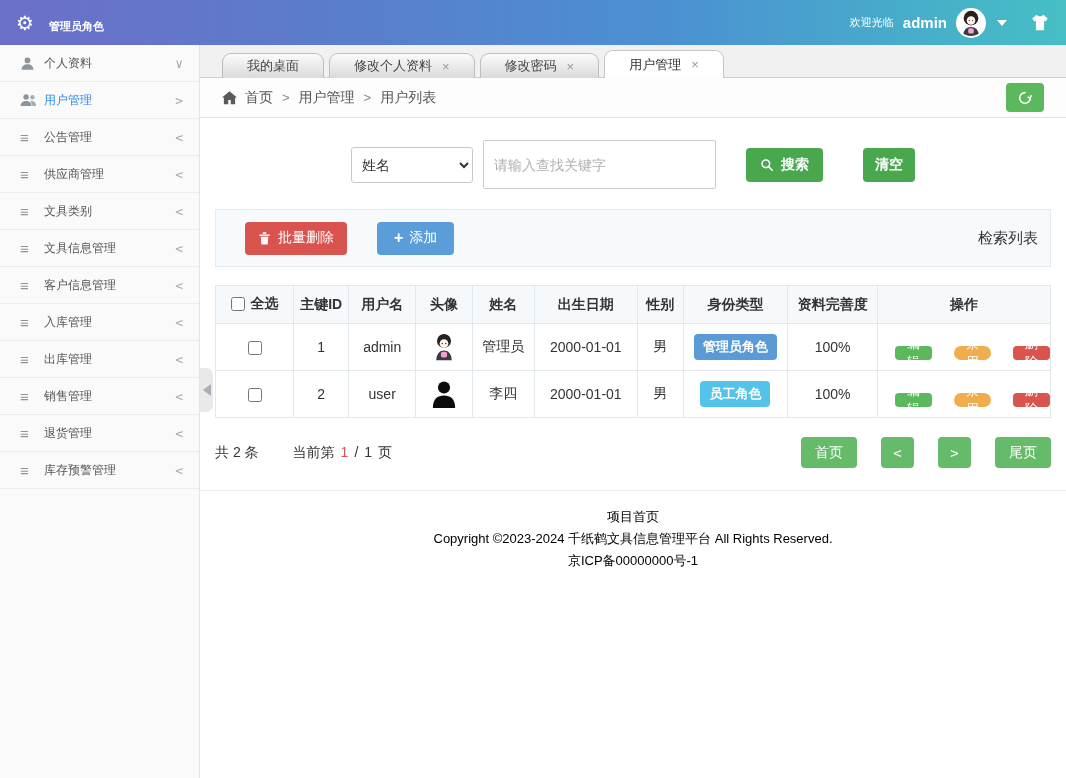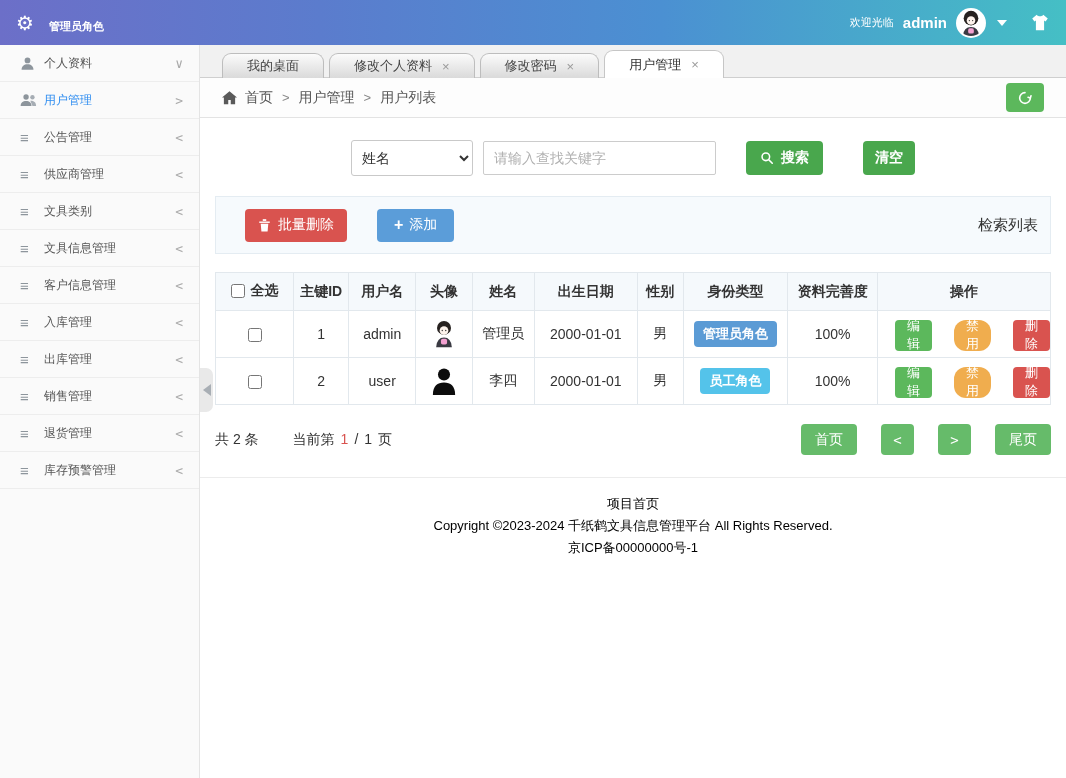--- a/index.html
+++ b/index.html
@@ -81,21 +81,21 @@
   }
   
   .content { padding:20px 15px 0; }
   .search-row { display:flex; justify-content:center; align-items:center; margin:2px 0 20px; }
   .search-select {
     width:122px; height:36px; border:1px solid #c9c9c9; border-radius:3px; padding:0 6px;
     font-size:14px; color:#333; background:#fff; margin-right:10px;
     font-family:"Liberation Sans","DejaVu Sans",sans-serif;
   }
   .search-input {
-    width:233px; height:34px; border:1px solid #ccc; border-radius:2px; padding:0 10px;
+    width:233px; height:49px; border:1px solid #ccc; border-radius:2px; padding:0 10px;
     font-size:14px; color:#a21caf; margin-right:13px;
     font-family:"Liberation Sans","DejaVu Sans",sans-serif;
   }
   .search-input::placeholder { color:#b0b0b0; }
   .btn { border:none; border-radius:4px; color:#fff; cursor:pointer; font-size:14px;
          font-family:"Liberation Sans","DejaVu Sans",sans-serif; display:inline-flex; align-items:center; justify-content:center;margin-left:17px; }
   .btn-search { background:#49a74d; height:34px; padding:0 14px; gap:7px; font-weight:bold; margin-right:23px; }
   .btn-clear  { background:#49a74d; height:34px; padding:0 12px; font-weight:bold; }
   
   .toolbar {
@@ -111,21 +111,21 @@
   .user-table th, .user-table td { border:1px solid #e2e8ed; text-align:center; }
   .user-table thead th { background:#f5f9fc; height:38px; font-weight:bold; color:#333; }
   .user-table td { height:47px; background:#fff; }
   .chk { width:14px; height:14px; cursor:pointer; vertical-align:middle; }
   th.col-select label { display:inline-flex; align-items:center; gap:6px; cursor:pointer; }
   .avatar-cell { display:flex; align-items:center; justify-content:center; }
   .badge { display:inline-block; padding:4px 9px; border-radius:4px; color:#fff; font-size:13px; font-weight:bold; }
   .badge-admin { background:#5b9bd5; }
   .badge-staff { background:#54c3ea; }
   .row-actions { display:inline-flex; gap:5px; }
-  .btn-mini { height:31px; padding:0 12px; font-size:13px; border-radius:4px; }
+  .btn-mini { height:14px; padding:0 12px; font-size:13px; border-radius:4px; }
   .btn-edit { background:#5cb85c; }
   .btn-disable { background:#f0ad4e;border-radius:12px; }
   .btn-delete { background:#d9534f; }
   
   .pagination { display:flex; align-items:center; margin-top:19px; color:#333; }
   .page-info { display:flex; gap:6px; }
   .page-info .gap { width:22px; }
   .page-current { color:#d9534f; }
   .page-btns { margin-left:auto; display:flex; gap:7px; }
   .btn-page { background:#66bb6a; height:31px; min-width:33px; padding:0 14px; font-size:14px; }

